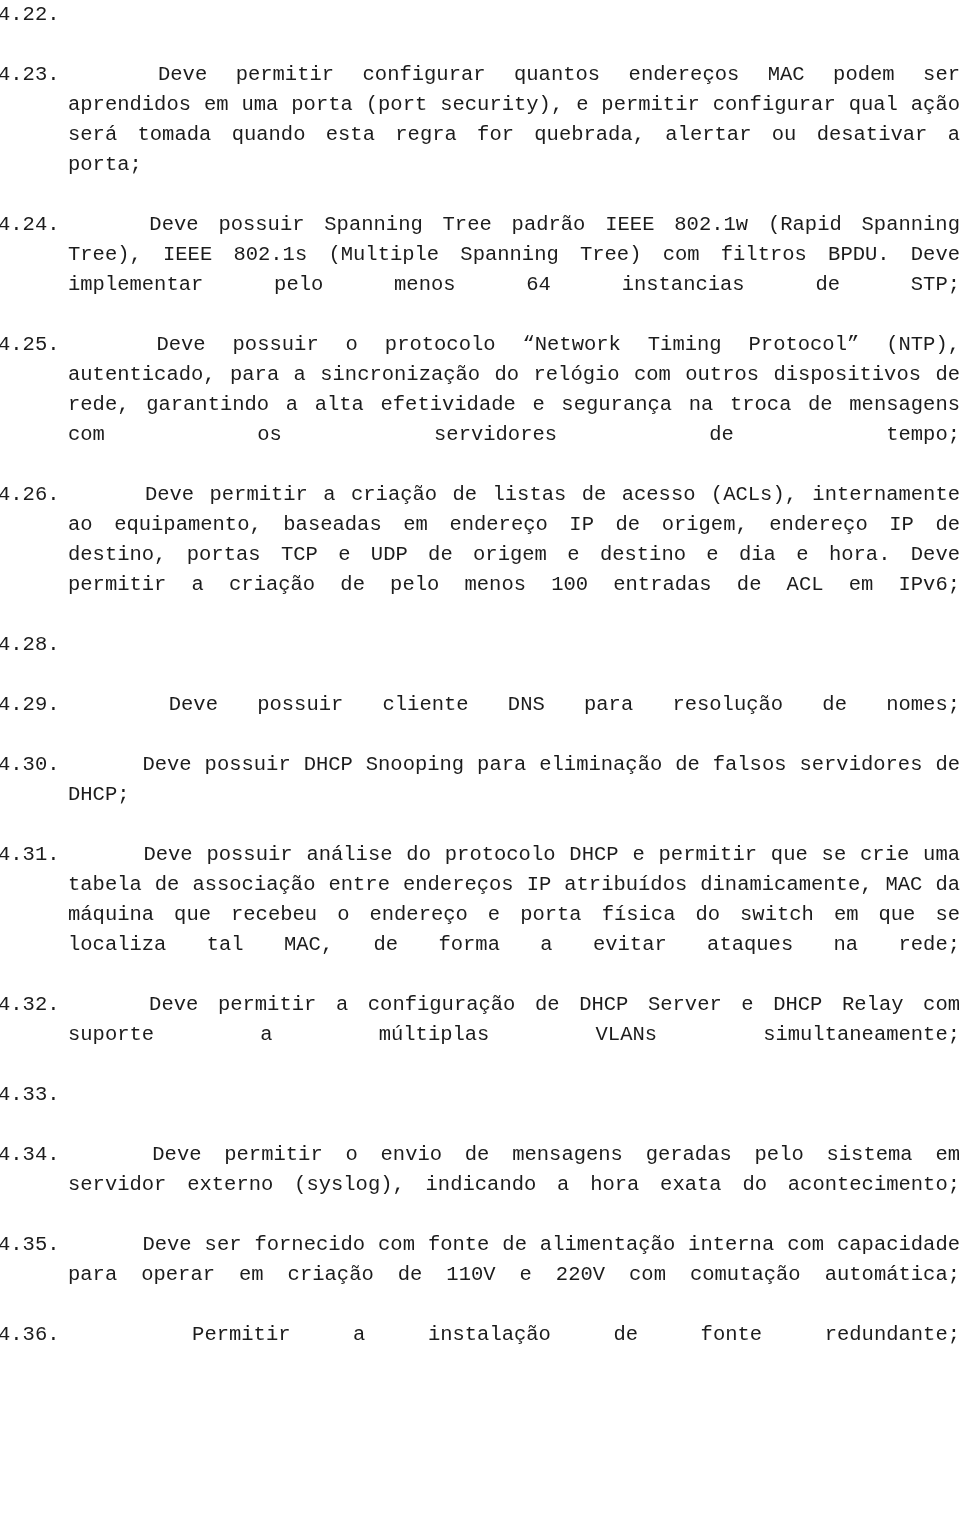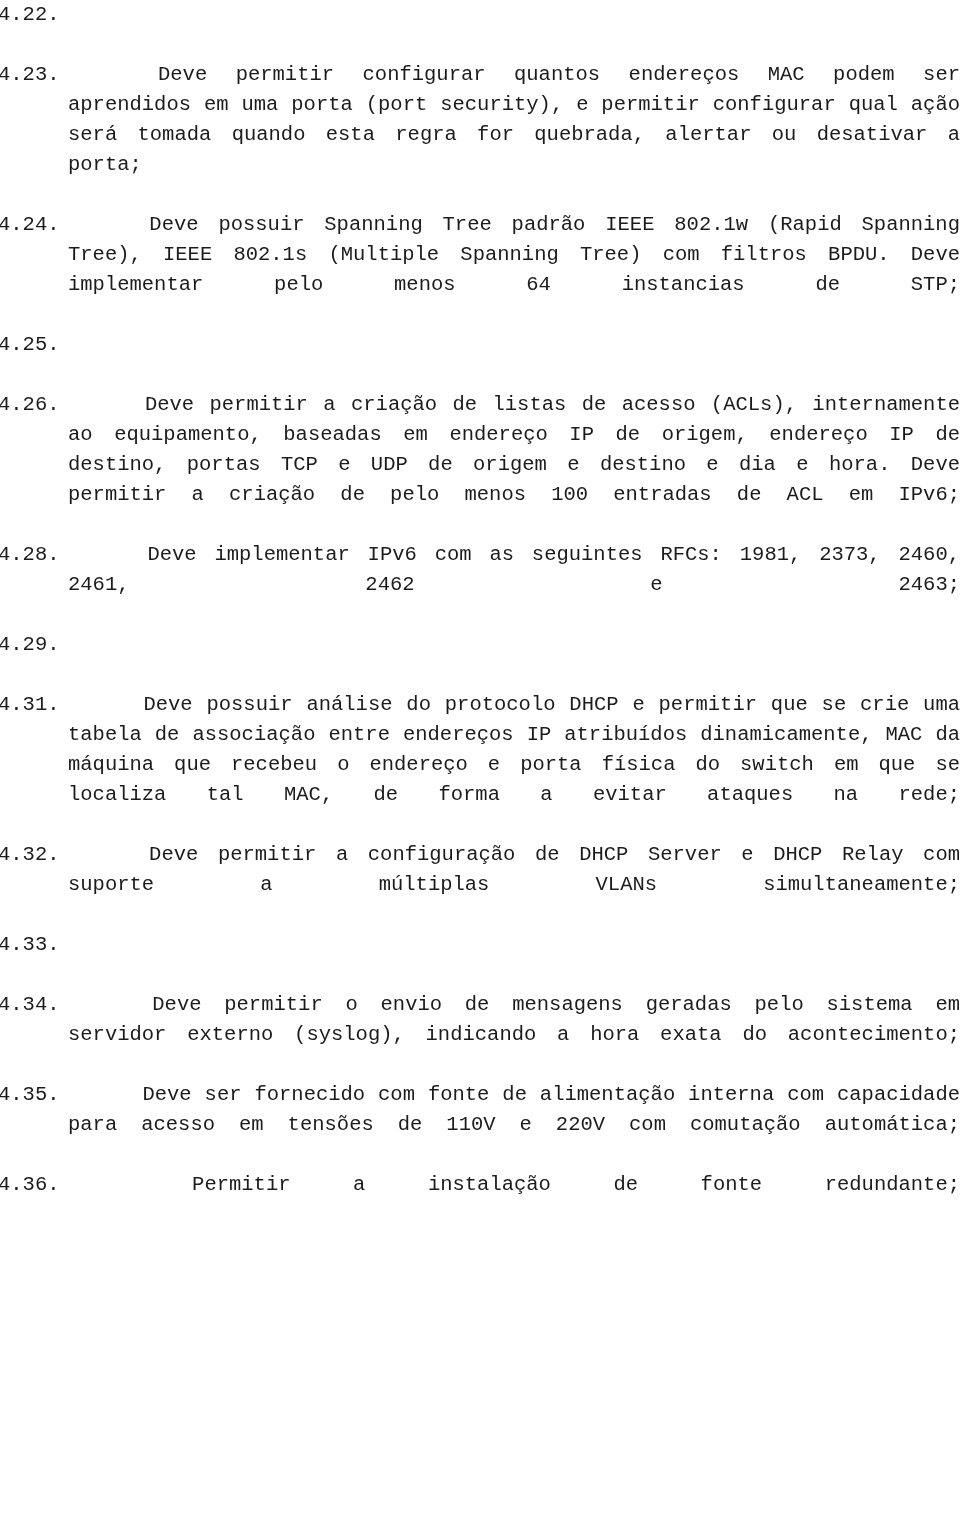--- a/index.html
+++ b/index.html
@@ -56,24 +56,25 @@
   }
 </style>
 </head>
 <body>
 
 <div id="doc" style="background: rgb(255, 255, 255); color: rgb(28, 28, 28);">
   <div id="list">
       <p class="item"><span class="num">4.22.</span><span class="numspacer">4.22.</span> <span class="fill"></span></p>
       <p class="item"><span class="num">4.23.</span><span class="numspacer">4.23.</span> <span class="body">Deve permitir configurar quantos endereços MAC podem ser aprendidos em uma porta (port security), e permitir configurar qual ação será tomada quando esta regra for quebrada, alertar ou desativar a porta;</span><span class="fill"></span></p>
       <p class="item"><span class="num">4.24.</span><span class="numspacer">4.24.</span> <span class="body">Deve possuir Spanning Tree padrão IEEE 802.1w (Rapid Spanning Tree), IEEE 802.1s (Multiple Spanning Tree) com filtros BPDU. Deve implementar pelo menos 64 instancias de STP;</span><span class="fill"></span></p>
-      <p class="item"><span class="num">4.25.</span><span class="numspacer">4.25.</span> <span class="fill"></span></p>
+      <p class="item"><span class="num">4.25.</span><span class="numspacer">4.25.</span> <span class="body">Deve possuir o protocolo “Network Timing Protocol” (NTP), autenticado, para a sincronização do relógio com outros dispositivos de rede, garantindo a alta efetividade e segurança na troca de mensagens com os servidores de tempo;</span><span class="fill"></span></p>
       <p class="item"><span class="num">4.26.</span><span class="numspacer">4.26.</span> <span class="body">Deve permitir a criação de listas de acesso (ACLs), internamente ao equipamento, baseadas em endereço IP de origem, endereço IP de destino, portas TCP e UDP de origem e destino e dia e hora. Deve permitir a criação de pelo menos 100 entradas de ACL em IPv6;</span><span class="fill"></span></p>
-      <p class="item"><span class="num">4.28.</span><span class="numspacer">4.28.</span> <span class="body">Deve implementar IPv6 com as seguintes RFCs: 1981, 2373, 2460, 2461, 2462 e 2463;</span><span class="fill"></span></p>
-      <p class="item"><span class="num">4.29.</span><span class="numspacer">4.29.</span> <span class="fill"></span></p>
+      <p class="item"><span class="num">4.28.</span><span class="numspacer">4.28.</span> <span class="fill"></span></p>
+      <p class="item"><span class="num">4.29.</span><span class="numspacer">4.29.</span> <span class="body">Deve possuir cliente DNS para resolução de nomes;</span><span class="fill"></span></p>
+      <p class="item"><span class="num">4.30.</span><span class="numspacer">4.30.</span> <span class="body">Deve possuir DHCP Snooping para eliminação de falsos servidores de DHCP;</span><span class="fill"></span></p>
       <p class="item"><span class="num">4.31.</span><span class="numspacer">4.31.</span> <span class="body">Deve possuir análise do protocolo DHCP e permitir que se crie uma tabela de associação entre endereços IP atribuídos dinamicamente, MAC da máquina que recebeu o endereço e porta física do switch em que se localiza tal MAC, de forma a evitar ataques na rede;</span><span class="fill"></span></p>
       <p class="item"><span class="num">4.32.</span><span class="numspacer">4.32.</span> <span class="body">Deve permitir a configuração de DHCP Server e DHCP Relay com suporte a múltiplas VLANs simultaneamente;</span><span class="fill"></span></p>
       <p class="item"><span class="num">4.33.</span><span class="numspacer">4.33.</span> <span class="fill"></span></p>
       <p class="item"><span class="num">4.34.</span><span class="numspacer">4.34.</span> <span class="body">Deve permitir o envio de mensagens geradas pelo sistema em servidor externo (syslog), indicando a hora exata do acontecimento;</span><span class="fill"></span></p>
-      <p class="item"><span class="num">4.35.</span><span class="numspacer">4.35.</span> <span class="body">Deve ser fornecido com fonte de alimentação interna com capacidade para acesso em tensões de 110V e 220V com comutação automática;</span><span class="fill"></span></p>
+      <p class="item"><span class="num">4.35.</span><span class="numspacer">4.35.</span> <span class="body">Deve ser fornecido com fonte de alimentação interna com capacidade para operar em criação de 110V e 220V com comutação automática;</span><span class="fill"></span></p>
       <p class="item"><span class="num">4.36.</span><span class="numspacer">4.36.</span> <span class="body">Permitir a instalação de fonte redundante;</span><span class="fill"></span></p>
     </div>
 </div>
 
 </body></html>

